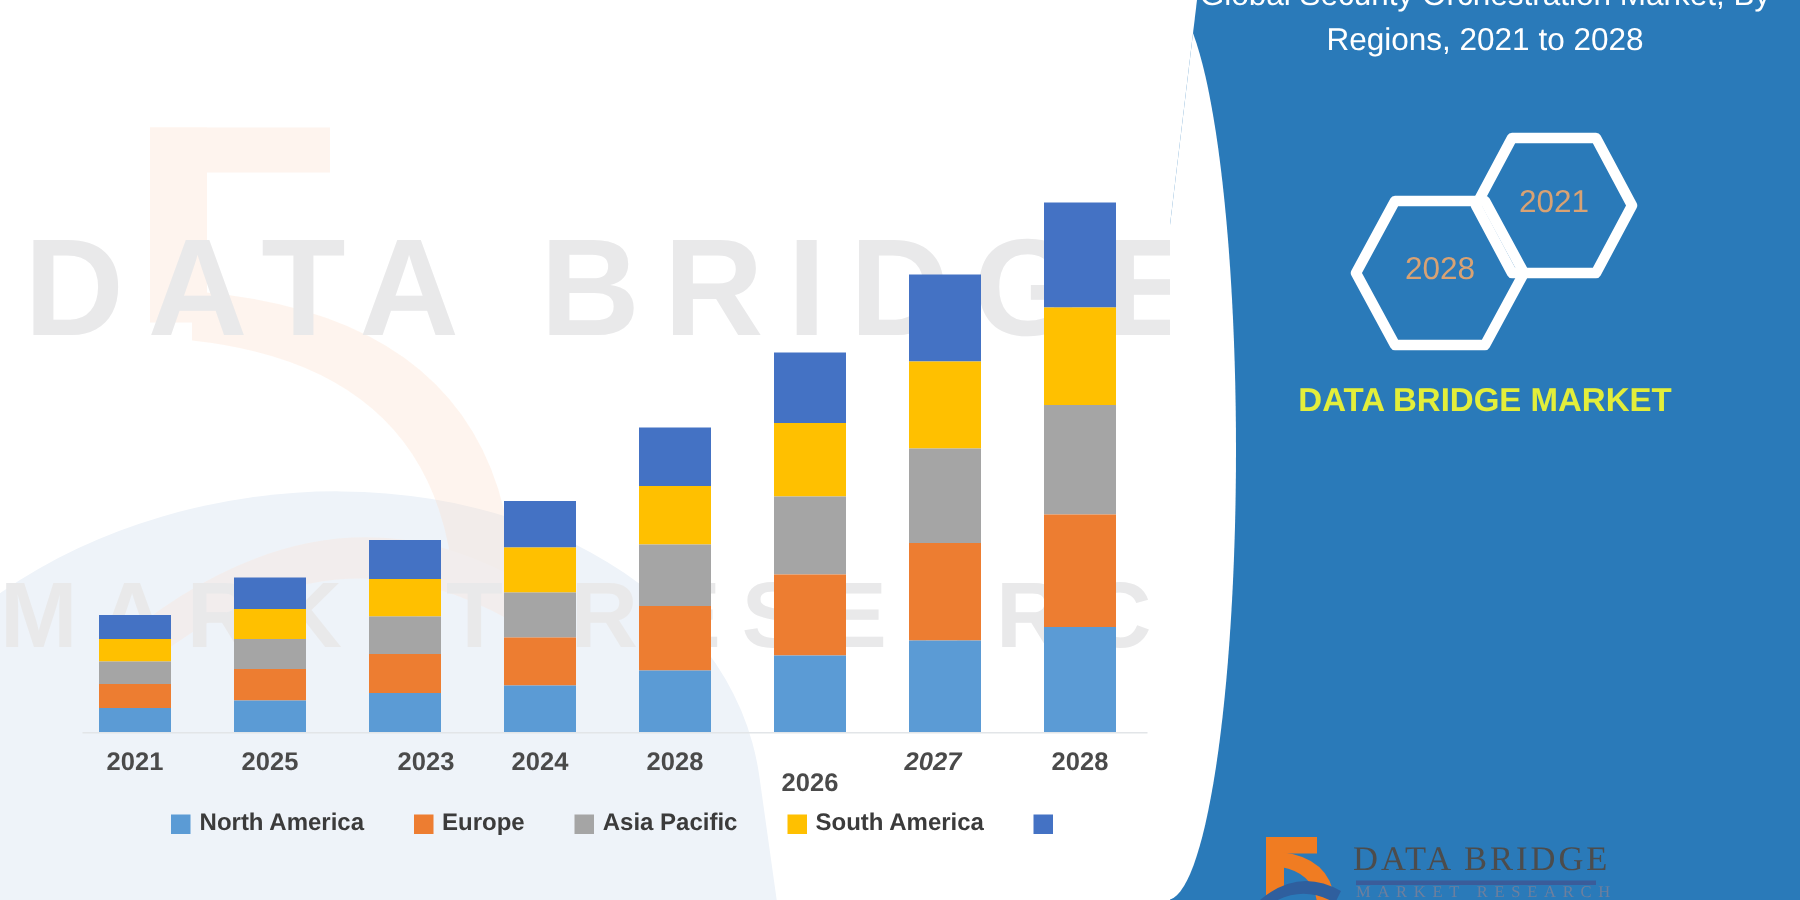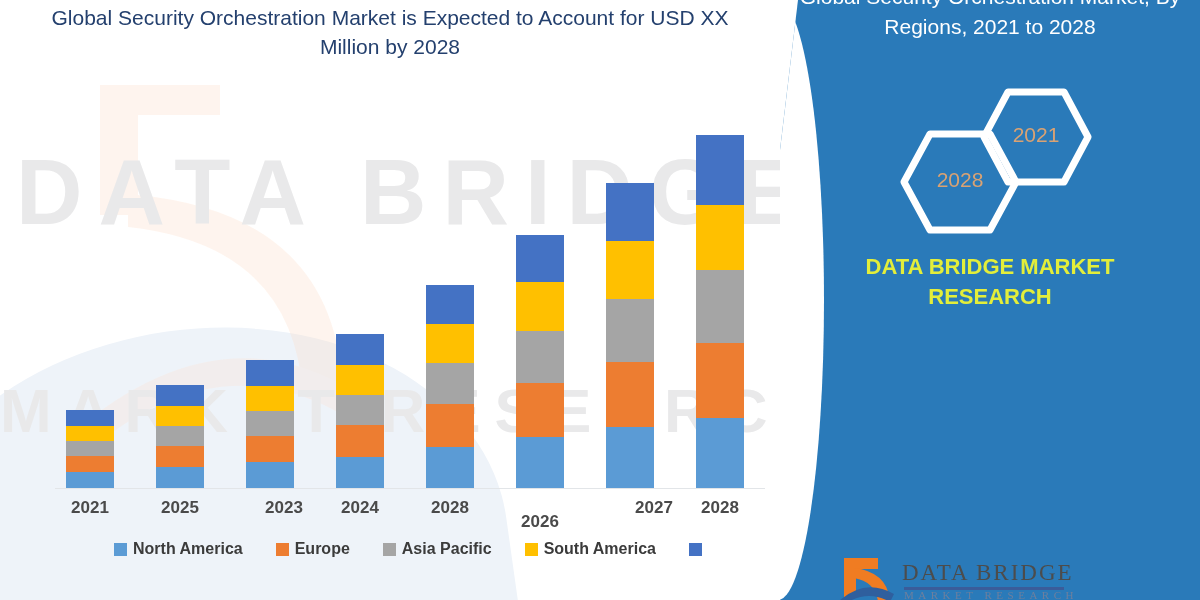--- a/index.html
+++ b/index.html
@@ -122,21 +122,20 @@
       <path d="M40 10 h38 v130 h-38 z" fill="#fdddc8"></path>
       <path d="M58 10 h100 q0 0 0 0 h-100 z" fill="#fdddc8"></path>
       <path d="M40 10 h120 v30 h-120 z" fill="#fdddc8"></path>
       <path d="M68 120 h10 q200 20 205 200 h-40 q-10 -150 -175 -168 z" fill="#fdddc8"></path>
       <path d="M10 360 q150 -130 290 -40 l-14 22 q-130 -78 -262 38 z" fill="#fde2d2"></path>
     </svg>
 
     <div class="wm-text wm-line1">DATA BRIDGE</div>
     <div class="wm-text wm-line2">MARKET RESEARCH</div>
 
-    <div class="chart-title">Global Security Orchestration Market is Expected to Account for USD XX Million by 2028</div>
 
     <div class="plot">
       <div class="axis-line"></div>
       <div id="bars">
           <div class="bar" style="left: 66px;">
             <div class="seg" title="North America 2021: 16" style="height: 16px; background: rgb(91, 155, 213);"></div>
             <div class="seg" title="Europe 2021: 16" style="height: 16px; background: rgb(237, 125, 49);"></div>
             <div class="seg" title="Asia Pacific 2021: 15" style="height: 15px; background: rgb(165, 165, 165);"></div>
             <div class="seg" title="South America 2021: 15" style="height: 15px; background: rgb(255, 192, 0);"></div>
             <div class="seg" title="Middle East and Africa 2021: 16" style="height: 16px; background: rgb(68, 114, 196);"></div>
@@ -191,21 +190,21 @@
             <div class="seg" title="Middle East and Africa 2028: 70" style="height: 70px; background: rgb(68, 114, 196);"></div>
           </div>
         </div>
       <div id="xlabels">
           <div class="xlabel" style="left: 45px;">2021</div>
           <div class="xlabel" style="left: 135px;">2025</div>
           <div class="xlabel" style="left: 239px;">2023</div>
           <div class="xlabel" style="left: 315px;">2024</div>
           <div class="xlabel" style="left: 405px;">2028</div>
           <div class="xlabel" style="left: 495px; margin-top: 14px;">2026</div>
-          <div class="xlabel" style="left: 609px;">2027</div>
+          <div class="xlabel" style="left: 577px; font-style: italic;">2027</div>
           <div class="xlabel" style="left: 675px;">2028</div>
         </div>
     </div>
 
     <div class="legend" id="legend">
         <div class="legend-item">
           <span class="legend-swatch" style="background: rgb(91, 155, 213);"></span>
           <span class="legend-label">North America</span>
         </div>
         <div class="legend-item">
@@ -241,21 +240,20 @@
       <div class="hex" style="left:200px; top:0px;">
         <svg width="112" height="98" viewBox="0 0 112 98">
           <polygon points="28,4 84,4 108,49 84,94 28,94 4,49" fill="none" stroke="#ffffff" stroke-width="7" stroke-linejoin="round"></polygon>
         </svg>
         <div class="hex-label" style="top:35px; width:112px;">2021</div>
       </div>
     </div>
 
     <div class="brand">
       <div>DATA BRIDGE MARKET</div>
-      <div>RESEARCH</div>
     </div>
   </div>
 
   <div class="logo-wrap">
     <svg width="56" height="46" viewBox="0 0 56 46" style="position:absolute;left:0;top:0;">
       <path d="M4 2 h12 v40 h-12 z" fill="#f07c22"></path>
       <path d="M4 2 h34 v11 h-34 z" fill="#f07c22"></path>
       <path d="M14 12 q34 4 36 34 h-12 q-2 -20 -24 -24 z" fill="#f07c22"></path>
       <path d="M0 44 q26 -22 54 -6 l-4 8 q-24 -14 -48 4 z" fill="#2f5f9e"></path>
     </svg>

